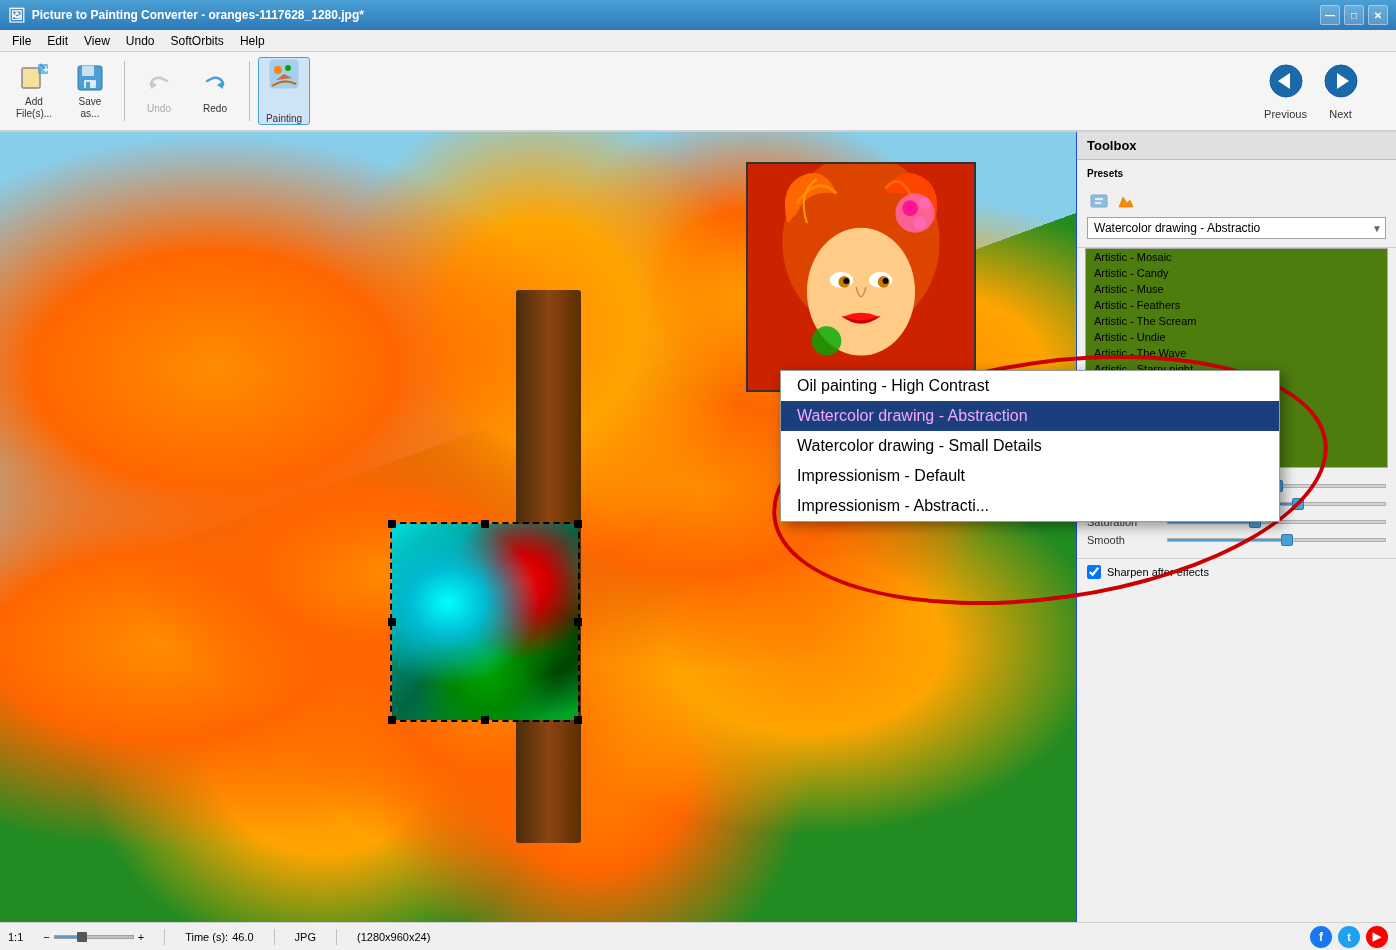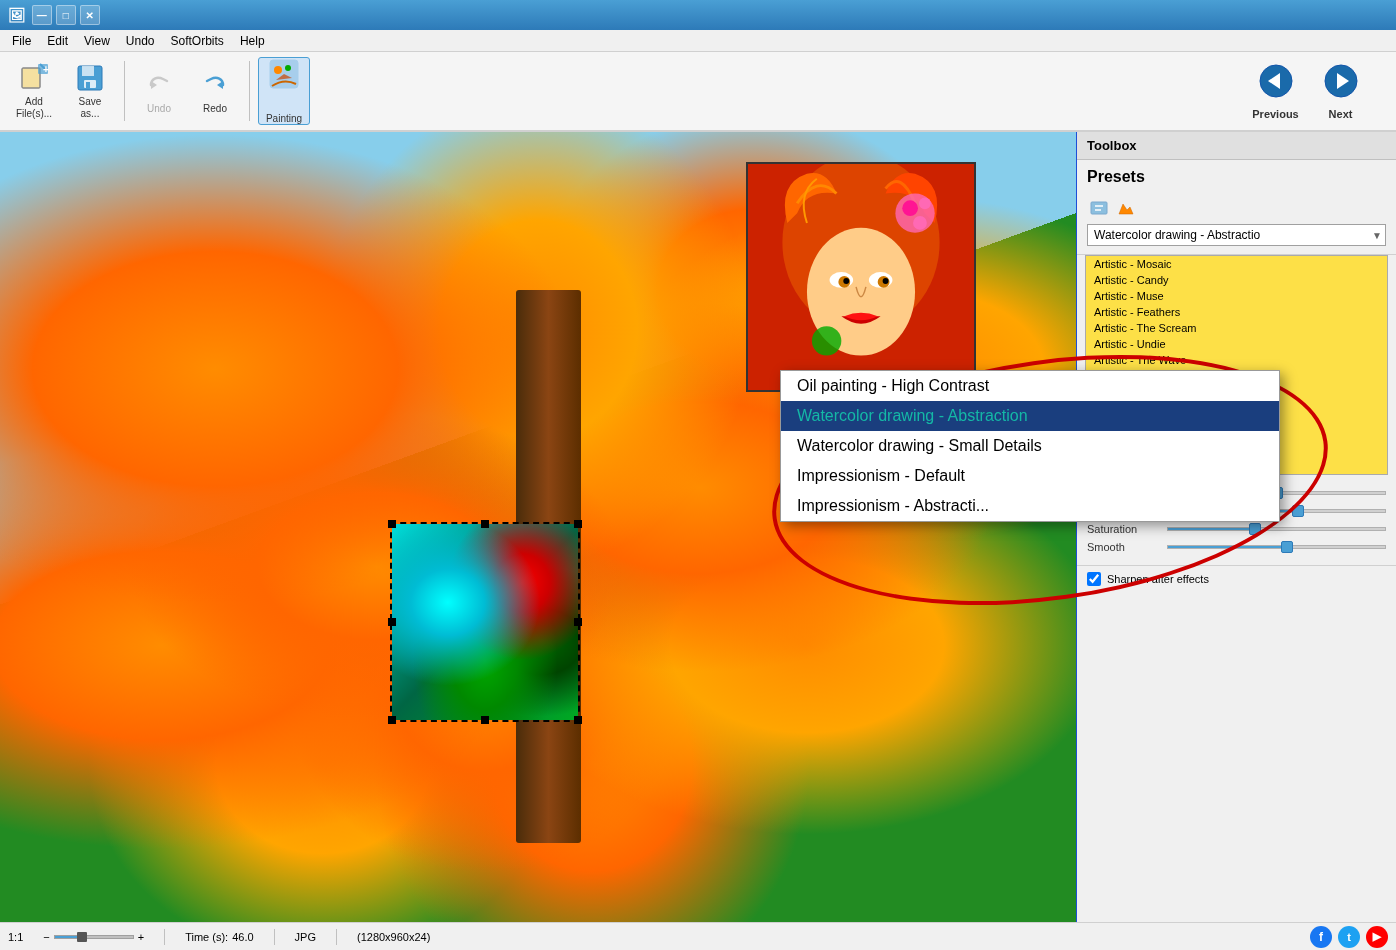--- a/index.html
+++ b/index.html
@@ -79,23 +79,22 @@
       background: #c0c0c0;
       margin: 0 4px;
     }
     .toolbar-btn.disabled { opacity: 0.4; cursor: default; align-items: center; }
 
     
     #nav-area {
       margin-left: auto;
       display: flex;
       align-items: center;
-      gap: 10px;
+      gap: 0;
       padding-right: 20px;
-      font-weight: bold;
     }
     .nav-btn {
       display: flex;
       flex-direction: column;
       align-items: center;
       justify-content: center;
       width: 55px;
       height: 68px;
       cursor: pointer;
       border: 1px solid transparent;
@@ -227,21 +226,21 @@
       border-bottom: 1px solid #c0c0c0;
     }
 
     
     #presets-section {
       padding: 8px 10px;
       border-bottom: 1px solid #d0d0d0;
     }
     #presets-label {
       font-weight: bold;
-      font-size: 16px;
+      font-size: 10px;
       margin-bottom: 6px;
     }
     .preset-select-container {
       position: relative;
     }
     #preset-select {
       width: 100%;
       padding: 3px 6px;
       font-size: 12px;
       border: 1px solid #a0a0a0;
@@ -357,21 +356,21 @@
       background: white;
       border: 1px solid #999;
       box-shadow: 4px 4px 12px rgba(0,0,0,0.4);
       font-size: 16px;
       z-index: 300;
     }
     .big-dd-item {
       padding: 6px 16px;
       cursor: pointer;
     }
-    .big-dd-item.selected { background: #1a3e7e; color: #14b8a6; }
+    .big-dd-item.selected { background: #1a3e7e; color: #f0abfc; }
 
     
     #oval-highlight {
       position: absolute;
       top: 360px;
       left: 770px;
       width: 560px;
       height: 240px;
       border: 4px solid #cc0000;
       border-radius: 50%;
@@ -384,20 +383,21 @@
     .face-painting {
       position: absolute;
       inset: 0;
     }
   </style>
 </head>
 <body>
 
 <div id="title-bar">
   <span class="window-icon">🖼</span>
+  <span class="title-text">Picture to Painting Converter - oranges-1117628_1280.jpg*</span>
   <div class="win-controls">
     <div class="win-btn">—</div>
     <div class="win-btn">□</div>
     <div class="win-btn">✕</div>
   </div>
 </div>
 
 <div id="menu-bar">
   <span class="menu-item">File</span>
   <span class="menu-item">Edit</span>
@@ -576,21 +576,21 @@
 
       <div class="preset-select-container">
         <select id="preset-select">
           <option>Watercolor drawing - Abstractio</option>
         </select>
         
         <div style="position:absolute; right:4px; top:50%; transform:translateY(-50%); pointer-events:none; font-size:10px; color:#666;">▼</div>
       </div>
     </div>
 
-    <div style="border: 1px solid #aaa; margin: 0 8px 6px 8px; background: #fde047; font-size: 11px; max-height: 220px; overflow-y: auto;">
+    <div style="border: 1px solid #aaa; margin: 0 8px 6px 8px; background: #4d7c0f; font-size: 11px; max-height: 220px; overflow-y: auto;">
       <div class="dd-item">Artistic - Mosaic</div>
       <div class="dd-item">Artistic - Candy</div>
       <div class="dd-item">Artistic - Muse</div>
       <div class="dd-item">Artistic - Feathers</div>
       <div class="dd-item">Artistic - The Scream</div>
       <div class="dd-item">Artistic - Undie</div>
       <div class="dd-item">Artistic - The Wave</div>
       <div class="dd-item">Artistic - Starry night</div>
       <div class="dd-item">Artistic - Composition</div>
       <div class="dd-item">Oil painting - Default</div>

